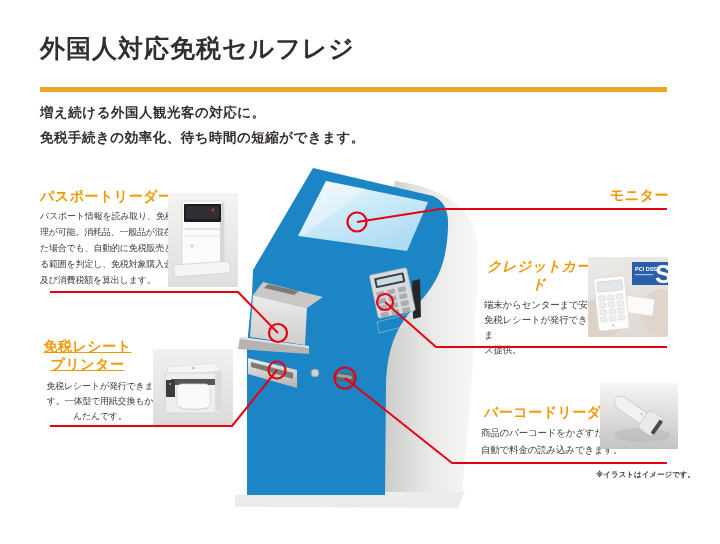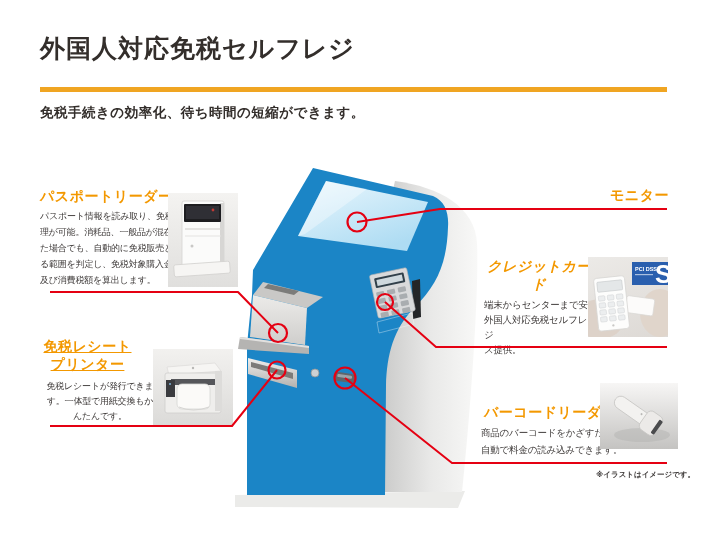--- a/index.html
+++ b/index.html
@@ -37,20 +37,21 @@
   .overlay{left:0;top:0;pointer-events:none;}
 </style>
 </head>
 <body>
 
 <div id="stage">
 
   <h1 class="abs page-title">外国人対応免税セルフレジ</h1>
   <div class="abs rule"></div>
   <div class="abs subtitle">
+    <span>増え続ける外国人観光客の対応に。</span>
     <span>免税手続きの効率化、待ち時間の短縮ができます。</span>
   </div>
 
   <svg class="abs" style="left:235px;top:145px;" width="250" height="375" viewBox="0 0 250 375">
     <defs>
       <linearGradient id="gSide" x1="0" y1="0" x2="1" y2="0">
         <stop offset="0" stop-color="#c6c6c5"></stop>
           <stop offset="0.55" stop-color="#e9e9e8"></stop>
           <stop offset="1" stop-color="#f8f8f7"></stop>
       </linearGradient>
@@ -165,21 +166,21 @@
       <circle cx="40" cy="19" r="1.2" fill="#b9b8b6"></circle>
     </svg>
   </div>
 
   <div class="abs c-label" style="left:610px;top:186px;">モニター</div>
 
   <div class="abs c-label" style="left:484px;top:257px;width:110px;font-style:italic;">
     <span style="display:block">クレジットカード</span>
   </div>
   <div class="abs c-desc" style="left:484px;top:297px;width:110px;line-height:15px;font-size:9.5px;">端末からセンターまで安
-外国人対応免税セルフレジ
+免税レシートが発行できま
 ス提供。</div>
   <div class="abs photo" style="left:588px;top:257px;width:80px;height:80px;background:linear-gradient(160deg,#eceae7,#ddd9d5);">
     <svg width="80" height="80" viewBox="0 0 80 80">
       <ellipse cx="12" cy="62" rx="24" ry="20" fill="#ddd2c9"></ellipse>
       <ellipse cx="72" cy="56" rx="20" ry="24" fill="#e0d5cb"></ellipse>
       <rect x="44" y="5" width="36" height="23" fill="#2a5fae"></rect>
       <text x="47" y="14" font-size="5.5" font-weight="bold" fill="#ffffff" font-family="Liberation Sans, sans-serif">PCI DSS</text>
       <rect x="47" y="17" width="18" height="1.2" fill="#ffffff" opacity="0.6"></rect>
       <text x="67" y="26" font-size="25" font-weight="bold" fill="#ffffff" font-family="Liberation Sans, sans-serif">S</text>
       <g transform="rotate(8 50 48)">

